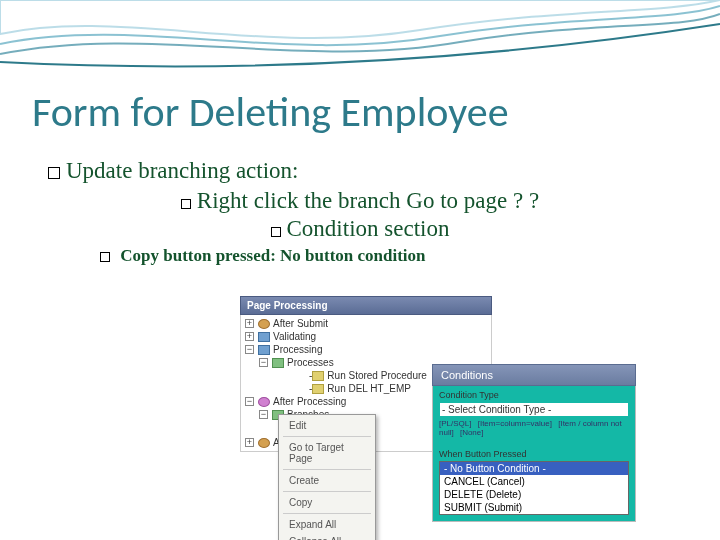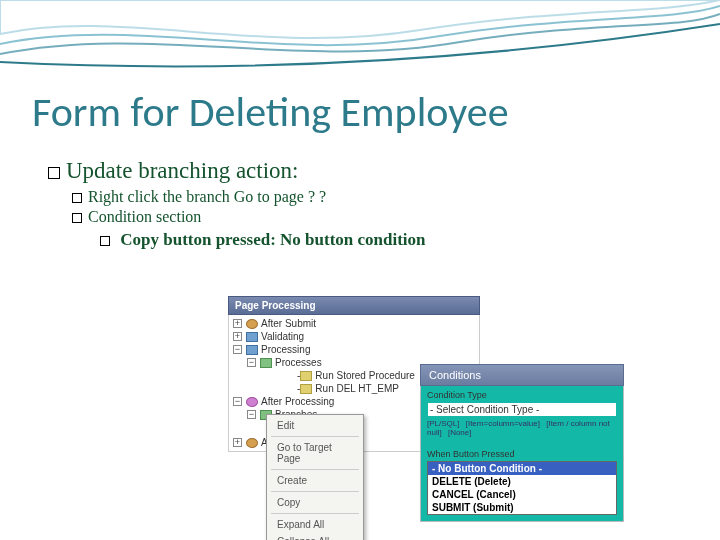--- a/index.html
+++ b/index.html
@@ -27,35 +27,35 @@
     font-family: 'Segoe UI', Calibri, sans-serif;
   }
   .bullets {
     position: absolute;
     top: 158px;
     left: 48px;
     width: 600px;
     color: #14532d;
   }
   .b1 { font-size: 23px; margin-bottom: 4px; }
-  .b2 { font-size: 16px; margin-left: 24px; margin-bottom: 2px; }
+  .b2 { font-size: 23px; margin-left: 24px; margin-bottom: 2px; text-align: center; }
   .b3 { font-size: 17px; font-weight: bold; margin-left: 52px; margin-top: 4px; }
   .sq {
     display: inline-block;
     width: 12px; height: 12px;
     border: 1.5px solid #000;
     margin-right: 6px;
     position: relative;
     top: 1px;
   }
   .sq-sm { width: 10px; height: 10px; }
   .screenshot-area {
     position: absolute;
     top: 296px;
-    left: 228px;
+    left: 240px;
     width: 396px;
     height: 214px;
     padding-left: 16px;
   }
   .tree-panel {
     position: absolute;
     top: 0; left: 0;
     width: 252px;
     background: #fff;
     font-family: Tahoma, Verdana, sans-serif;
@@ -172,21 +172,21 @@
   }
   .cond-links span { margin-right: 4px; }
   .cond-gap { height: 12px; }
   .cond-listbox {
     width: 100%;
     background: #fff;
     border: 1px solid #666;
     font-size: 10px;
     color: #000;
   }
-  .cond-listbox div { padding: 1px 4px; font-weight: bold; }
+  .cond-listbox div { padding: 1px 4px; }
   .cond-listbox .sel {
     background: #3860c0;
     color: #fff;
   }
 </style>
 </head>
 <body>
 
 <svg class="wave-decoration" viewBox="0 0 720 80" preserveAspectRatio="none">
   <path d="M0,34 C120,8 260,56 420,30 C560,8 660,14 720,0 L720,0 L0,0 Z" fill="none" stroke="#8fc7d8" stroke-width="2" opacity="0.6"></path>
@@ -283,20 +283,20 @@
       <div class="cond-links">
         <span>[PL/SQL]</span>
         <span>[Item=column=value]</span>
         <span>[Item / column not null]</span>
         <span>[None]</span>
       </div>
       <div class="cond-gap"></div>
       <div class="cond-label">When Button Pressed</div>
       <div class="cond-listbox">
         <div class="sel">- No Button Condition -</div>
+        <div>CANCEL (Cancel)</div>
         <div>DELETE (Delete)</div>
-        <div>CANCEL (Cancel)</div>
         <div>SUBMIT (Submit)</div>
       </div>
     </div>
   </div>
 
 </div>
 
 </body></html>

